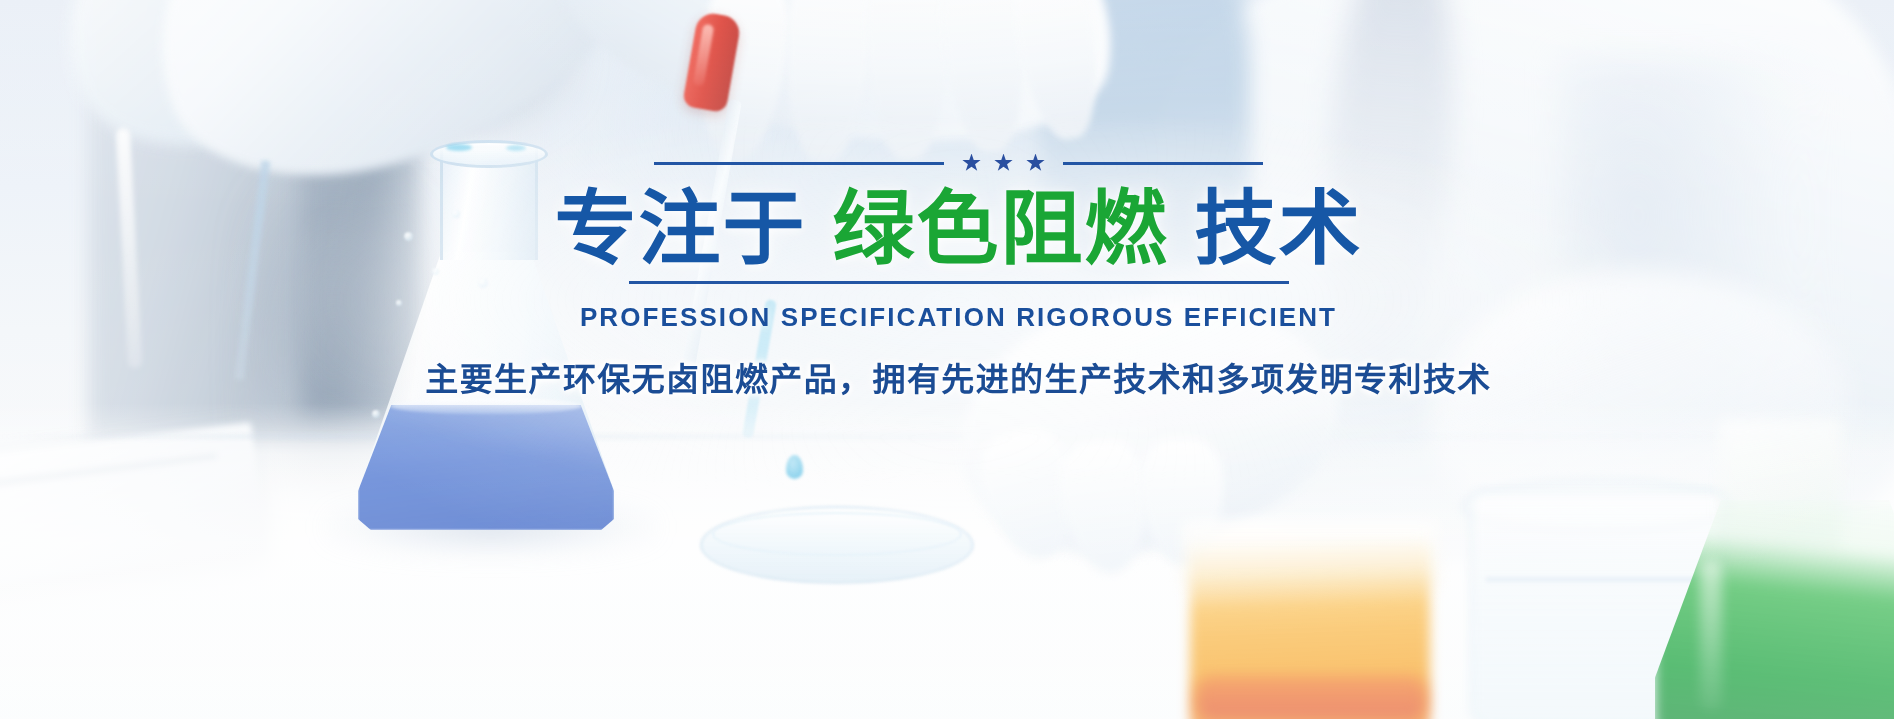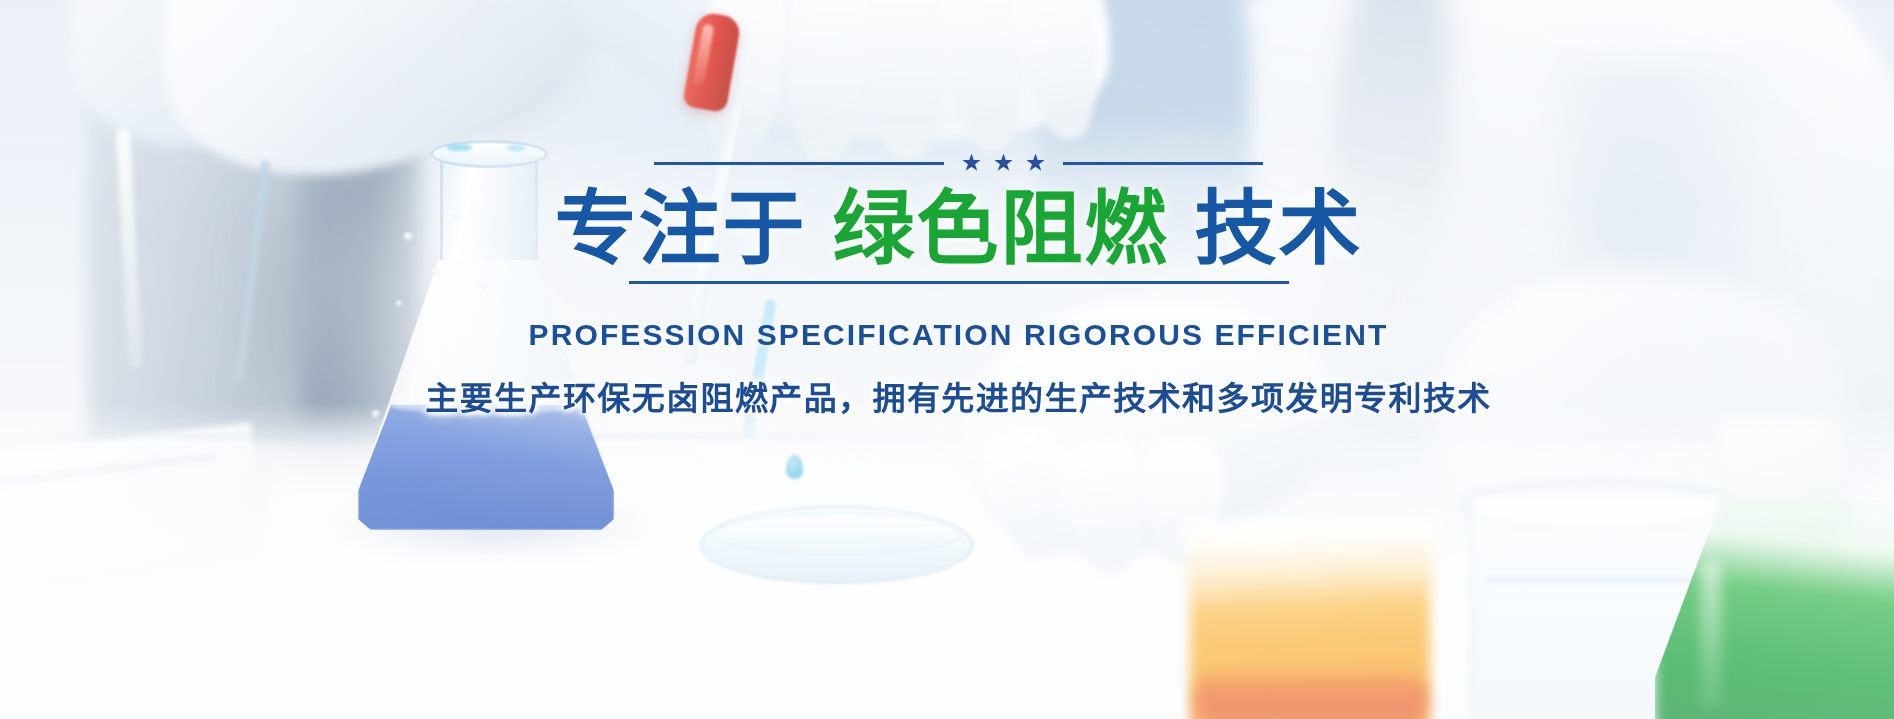--- a/index.html
+++ b/index.html
@@ -589,22 +589,22 @@
   
   .rule-bottom {
     width: 660px;
     height: 3px;
     background: #2255a4;
     margin-top: 10px;
   }
 
   
   .subtitle-en {
-    margin-top: 34px;
-    font-size: 30px;
+    margin-top: 18px;
+    font-size: 26px;
     font-weight: 700;
     letter-spacing: 2.1px;
     color: #1a4f9c;
     white-space: nowrap;
     text-shadow: 0 1px 8px rgba(255,255,255,0.9);
   }
 
   
   .tagline {
     margin-top: 20px;

